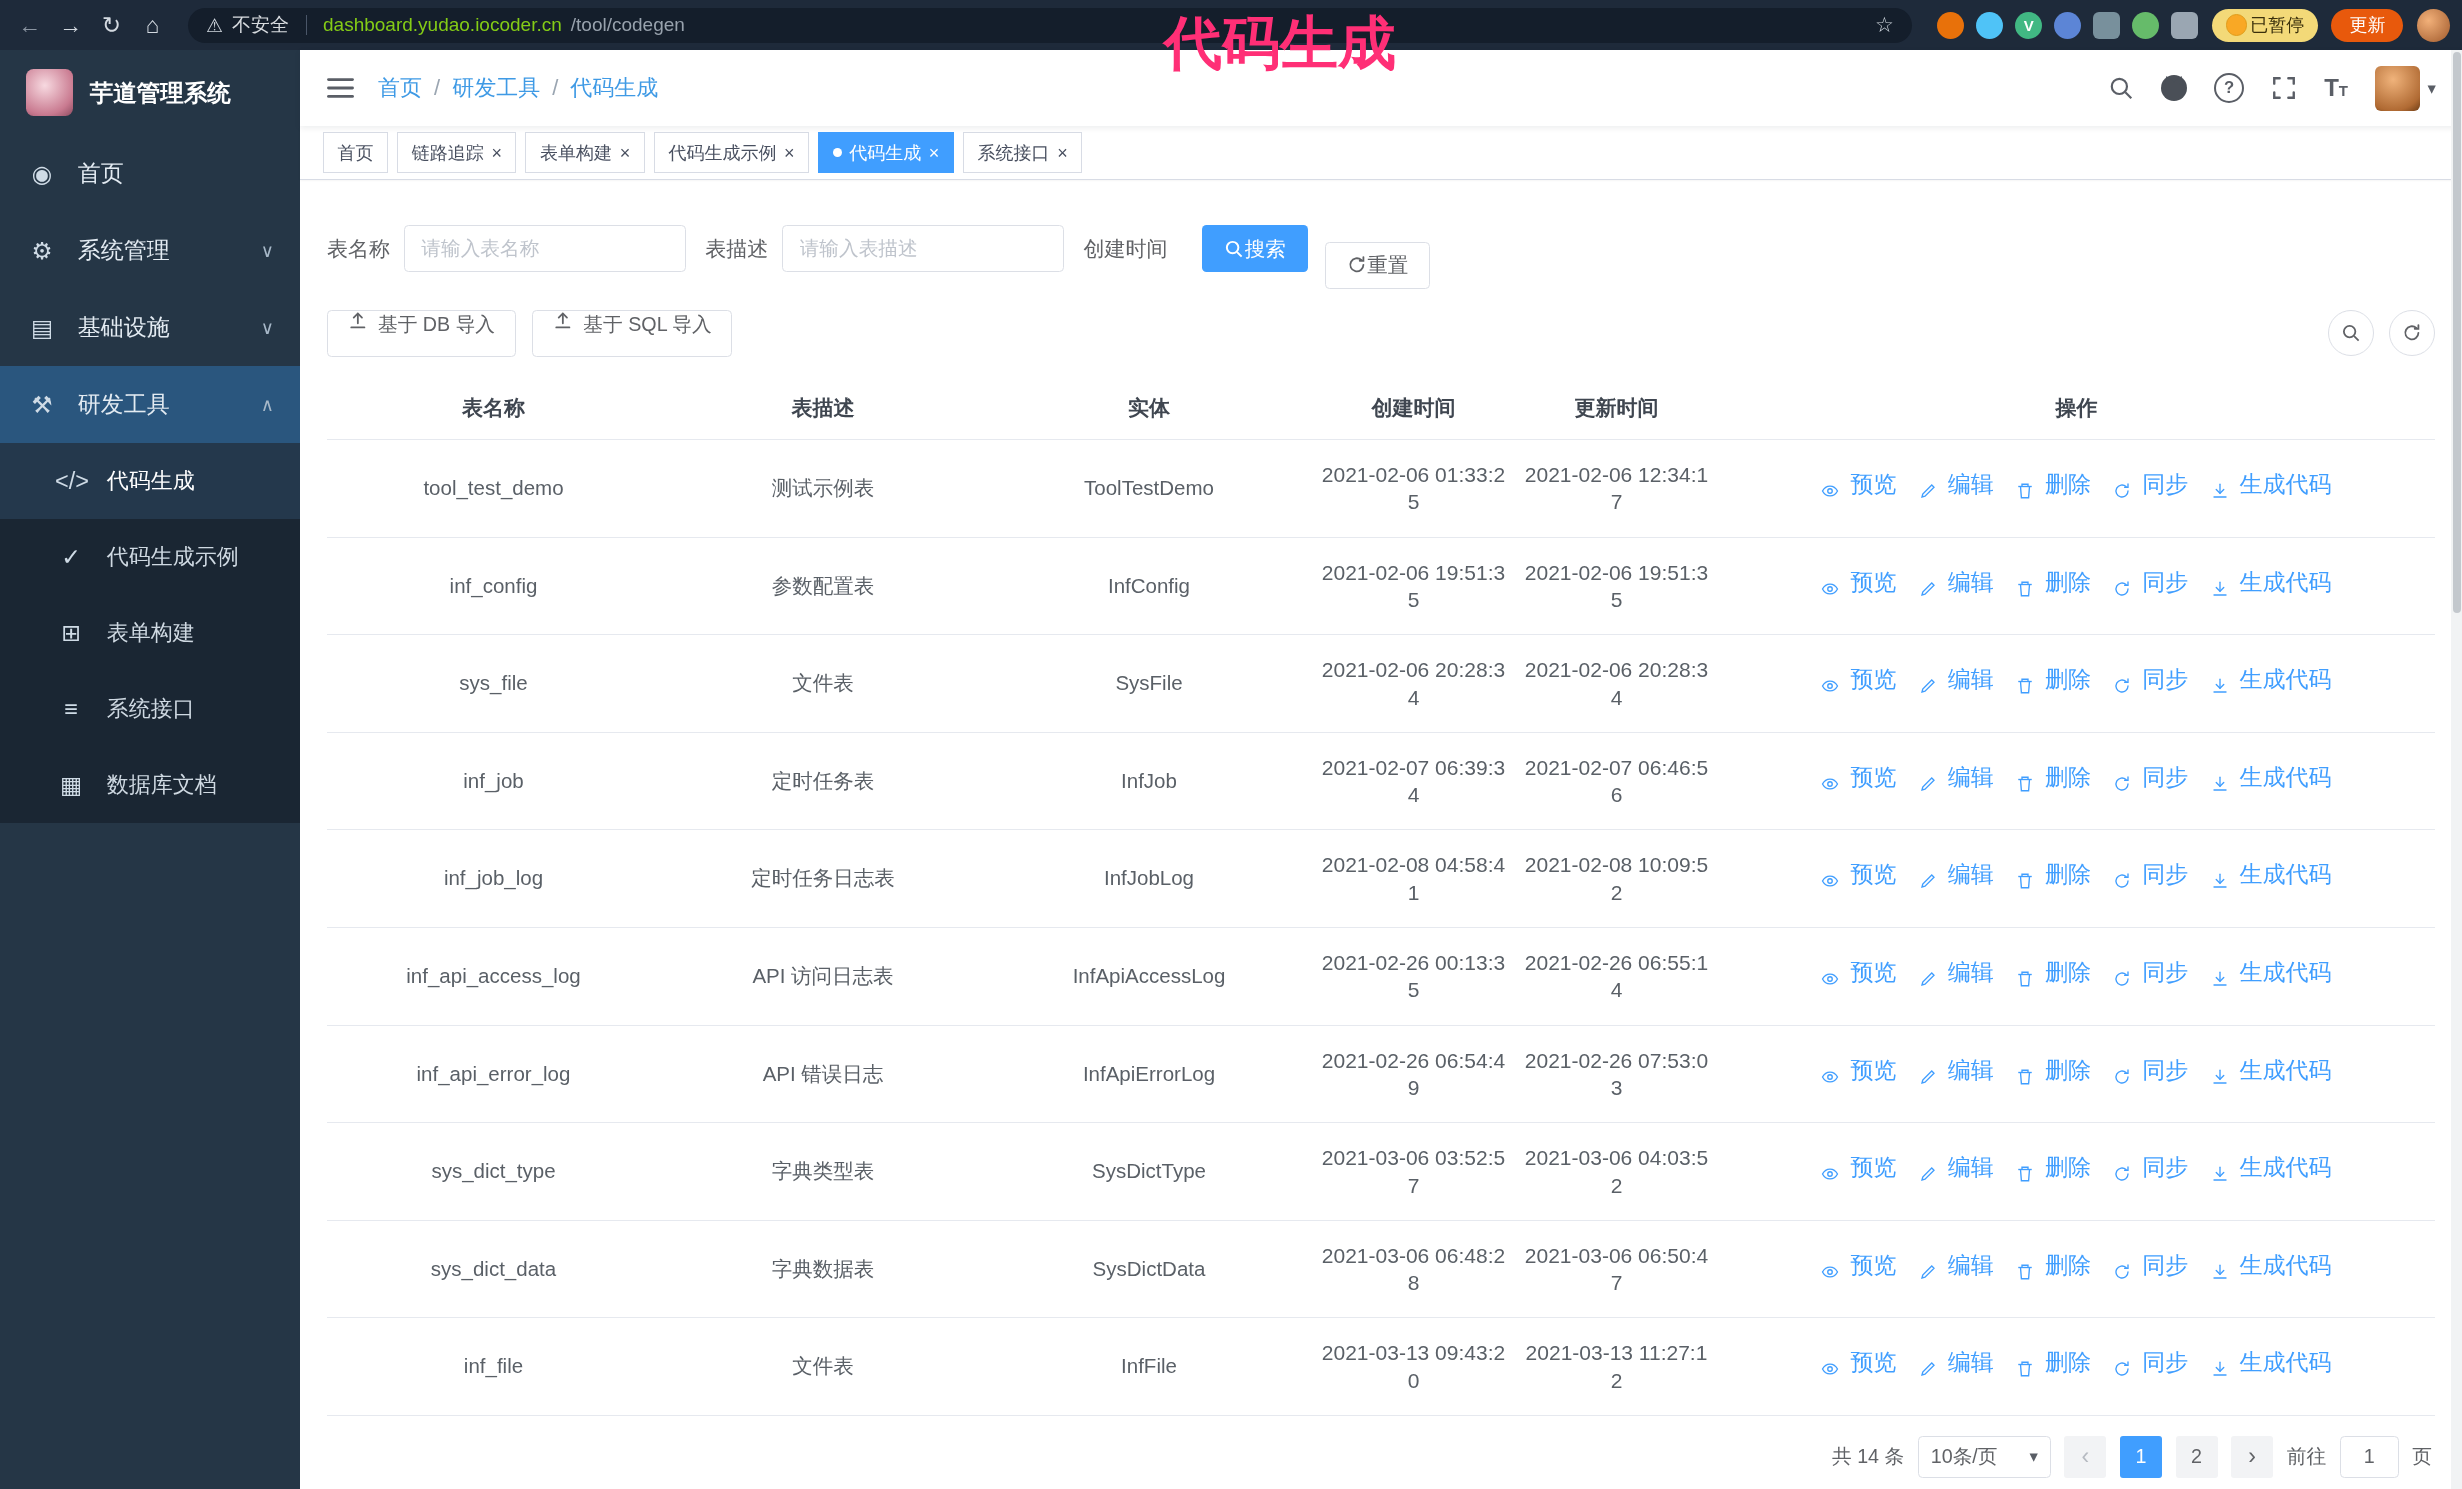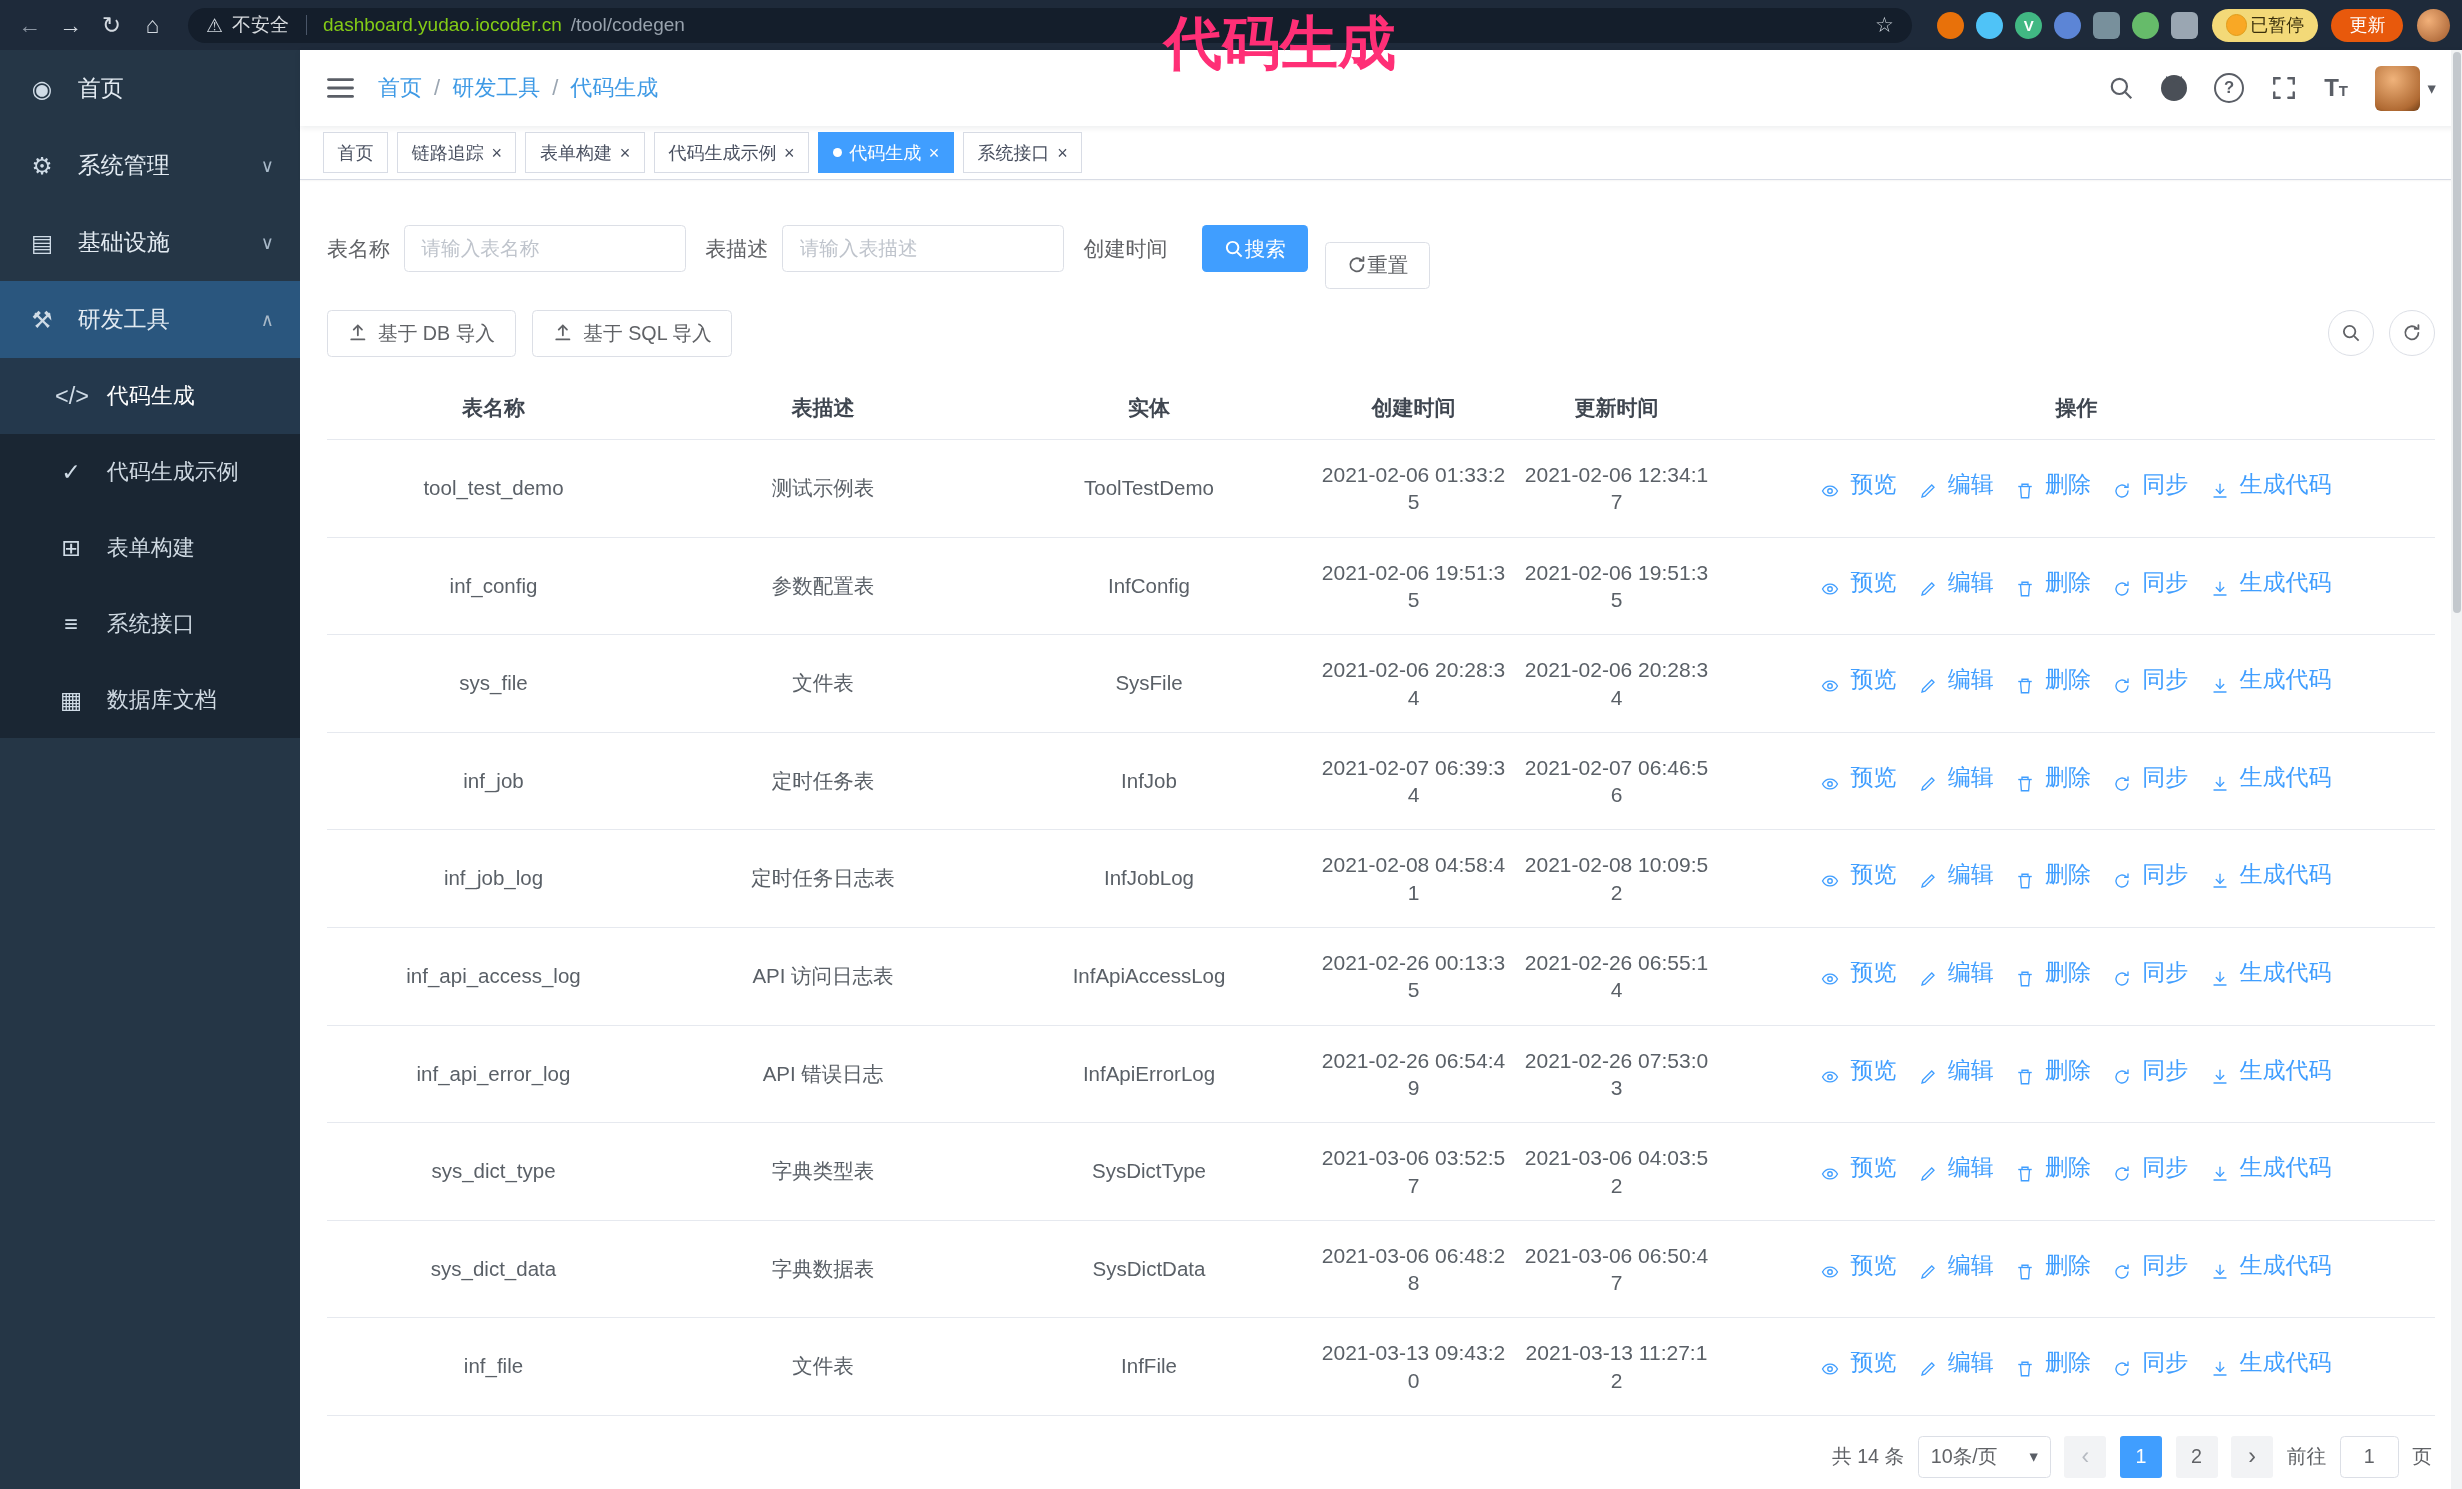--- a/index.html
+++ b/index.html
@@ -76,21 +76,21 @@
   .gap{width:19.7px;flex:0 0 19.7px;}
   .f-input{width:282px;height:47px;border:0.8px solid #dcdfe6;border-radius:4.5px;padding:0 16.7px;font-size:19.7px;color:#606266;outline:none;box-sizing:border-box;font-family:inherit;}
   .f-input::placeholder{color:#bfc4cc;}
   .range{width:359px;height:47px;border:0.8px solid #dcdfe6;border-radius:4.5px;display:flex;align-items:center;padding:0 13.6px;gap:6px;color:#bfc4cc;font-size:19.7px;box-sizing:border-box;}
   .range .ph{flex:1;text-align:center;}
   .btn{height:47px;border-radius:4.5px;font-size:20.5px;display:flex;align-items:center;gap:1px;padding:0 21px;cursor:pointer;white-space:nowrap;border:0.8px solid transparent;box-sizing:border-box;}
   .btn-primary{background:#409eff;color:#fff;margin-left:21px;}
   .btn-default{background:#fff;color:#606266;border-color:#dcdfe6;margin-left:16.7px;margin-top:33px;}
 
   .toolbar-row{display:flex;align-items:center;margin-bottom:21px;}
-  .btn-plain{height:45px;border:0.8px solid #dcdfe6;border-radius:4.5px;background:#fff;color:#606266;font-size:19.7px;padding:0 19.7px;display:flex;gap:10.6px;align-items:center;margin-right:16.7px;cursor:pointer;}
+  .btn-plain{height:45px;border:0.8px solid #dcdfe6;border-radius:4.5px;background:#fff;color:#606266;font-size:19.7px;padding:0 19.7px;display:flex;gap:10.6px;align-items:flex-start;margin-right:16.7px;cursor:pointer;}
   .circle-btns{margin-left:auto;display:flex;gap:15px;}
   .circle-btn{width:44px;height:44px;border-radius:50%;border:0.8px solid #dcdfe6;display:flex;align-items:center;justify-content:center;color:#606266;cursor:pointer;background:#fff;}
 
   table{width:100%;border-collapse:collapse;table-layout:fixed;}
   thead th{font-size:21px;font-weight:700;color:#3f4650;padding:16.7px 6px;border-bottom:0.8px solid #e6e9ef;text-align:center;}
   tbody td{font-size:20.5px;color:#5a6067;text-align:center;padding:21px 6px;border-bottom:0.8px solid #e6e9ef;word-break:break-all;line-height:1.3;vertical-align:middle;}
   td.date{font-size:21px;}
   .act{display:inline-flex;align-items:flex-end;gap:11px;color:#409eff;font-size:23px;margin:0 8.3px;cursor:pointer;white-space:nowrap;}
 
   .pagination{display:flex;justify-content:flex-end;align-items:center;gap:13.6px;margin-top:19.7px;font-size:19.7px;color:#606266;padding-right:3px;}
@@ -139,20 +139,24 @@
     </div>
     <div class="update-btn">更新</div>
     <div class="profile-avatar"></div>
   </div>
 
   <div class="annotation">代码生成</div>
 
   <div class="app">
 
     <aside class="sidebar">
+      <div class="logo-row">
+        <div class="logo-img"></div>
+        <div class="logo-title">芋道管理系统</div>
+      </div>
       <div class="menu-item">
         <span class="glyph">◉</span>
         <span>首页</span>
       </div>
       <div class="menu-item">
         <span class="glyph">⚙</span>
         <span>系统管理</span>
         <span class="chev">∨</span>
       </div>
       <div class="menu-item">

